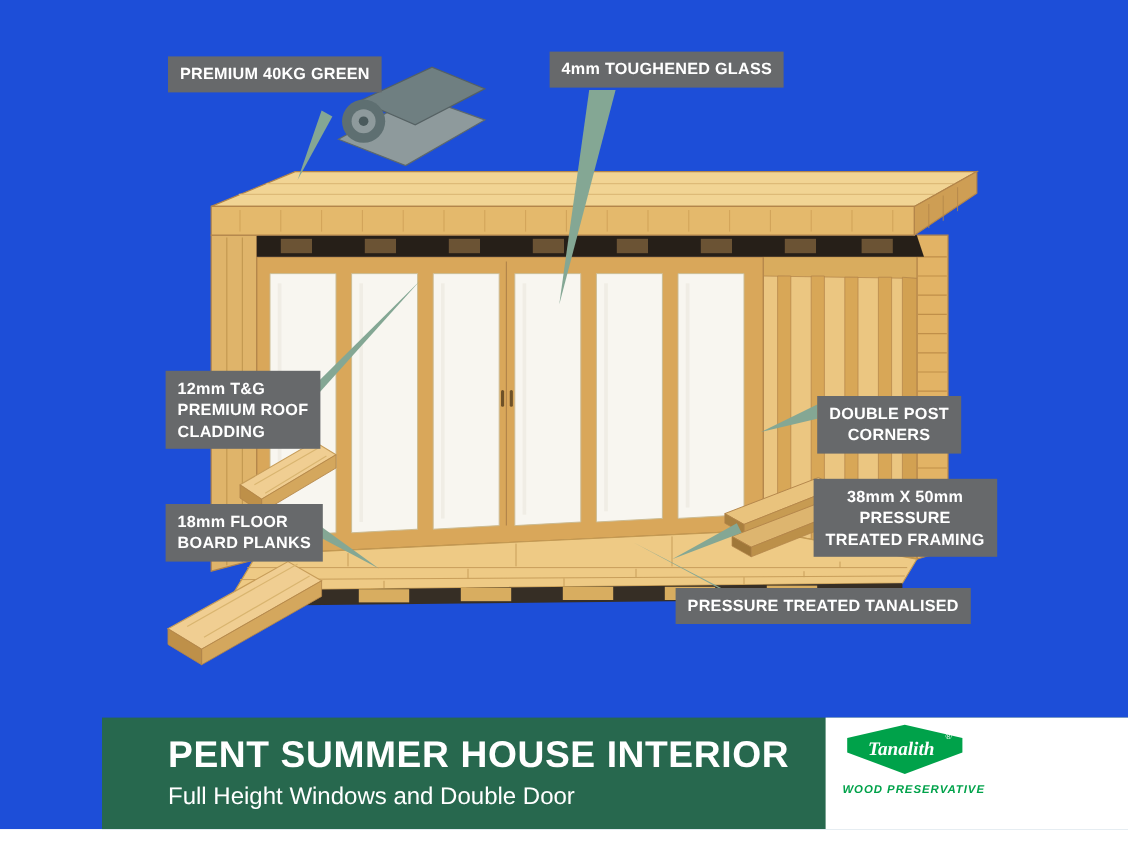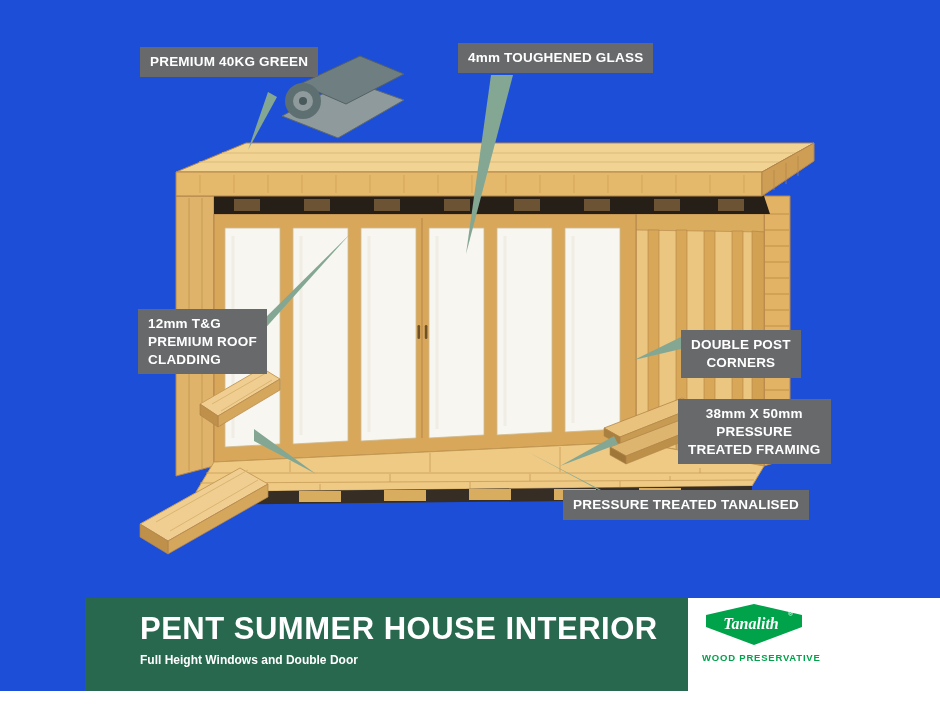--- a/index.html
+++ b/index.html
@@ -6,25 +6,25 @@
   .canvas{position:relative;width:940px;height:691px;background:#1d4ed8;overflow:hidden;
           font-family:"Liberation Sans",sans-serif;}
   .scene{position:absolute;left:0;top:0;}
   .callout{position:absolute;background:#67696B;color:#ffffff;font-weight:700;
            font-size:13.5px;line-height:1.32;letter-spacing:.2px;padding:6px 10px;z-index:5;}
   .callout .line{display:block;white-space:nowrap;}
   .callout.align-center{text-align:center;}
   .banner{position:absolute;left:85px;top:598px;right:0;height:99px;background:#27684E;z-index:4;}
   .banner-text{position:absolute;left:55px;top:13px;color:#ffffff;}
   .title{font-size:31px;font-weight:700;letter-spacing:.5px;white-space:nowrap;}
-  .subtitle{font-size:12px;font-weight:700;margin-top:6px;white-space:nowrap;}
+  .subtitle{font-size:20px;font-weight:400;margin-top:6px;white-space:nowrap;}
   .logo-panel{position:absolute;right:0;top:0;width:252px;height:99px;background:#ffffff;
               box-sizing:border-box;padding:3px 0 0 14px;}
   .tagline{width:104px;text-align:center;color:#00A24A;font-size:9.5px;font-weight:700;
-           letter-spacing:.8px;margin-top:1px;white-space:nowrap;}
+           letter-spacing:.8px;margin-top:1px;white-space:nowrap;font-style:italic;}
 </style>
 </head>
 <body>
 
 <div class="canvas">
 
   <svg class="scene" width="940" height="705" viewBox="0 0 940 705">
 
     <g>
       <polygon points="176,196 214,196 214,466 176,476" fill="#DFB46A" stroke="#B3854A" stroke-width="1"></polygon>
@@ -148,20 +148,24 @@
     <span class="line">12mm T&amp;G</span>
     <span class="line">PREMIUM ROOF</span>
     <span class="line">CLADDING</span>
   </div>
 
   <div class="callout align-center" style="left:681px;top:330px">
     <span class="line">DOUBLE POST</span>
     <span class="line">CORNERS</span>
   </div>
 
+  <div class="callout" style="left:138px;top:420px">
+    <span class="line">18mm FLOOR</span>
+    <span class="line">BOARD PLANKS</span>
+  </div>
 
   <div class="callout align-center" style="left:678px;top:399px">
     <span class="line">38mm X 50mm</span>
     <span class="line">PRESSURE</span>
     <span class="line">TREATED FRAMING</span>
   </div>
 
   <div class="callout align-center" style="left:563px;top:490px">
     <span class="line">PRESSURE TREATED TANALISED</span>
   </div>

